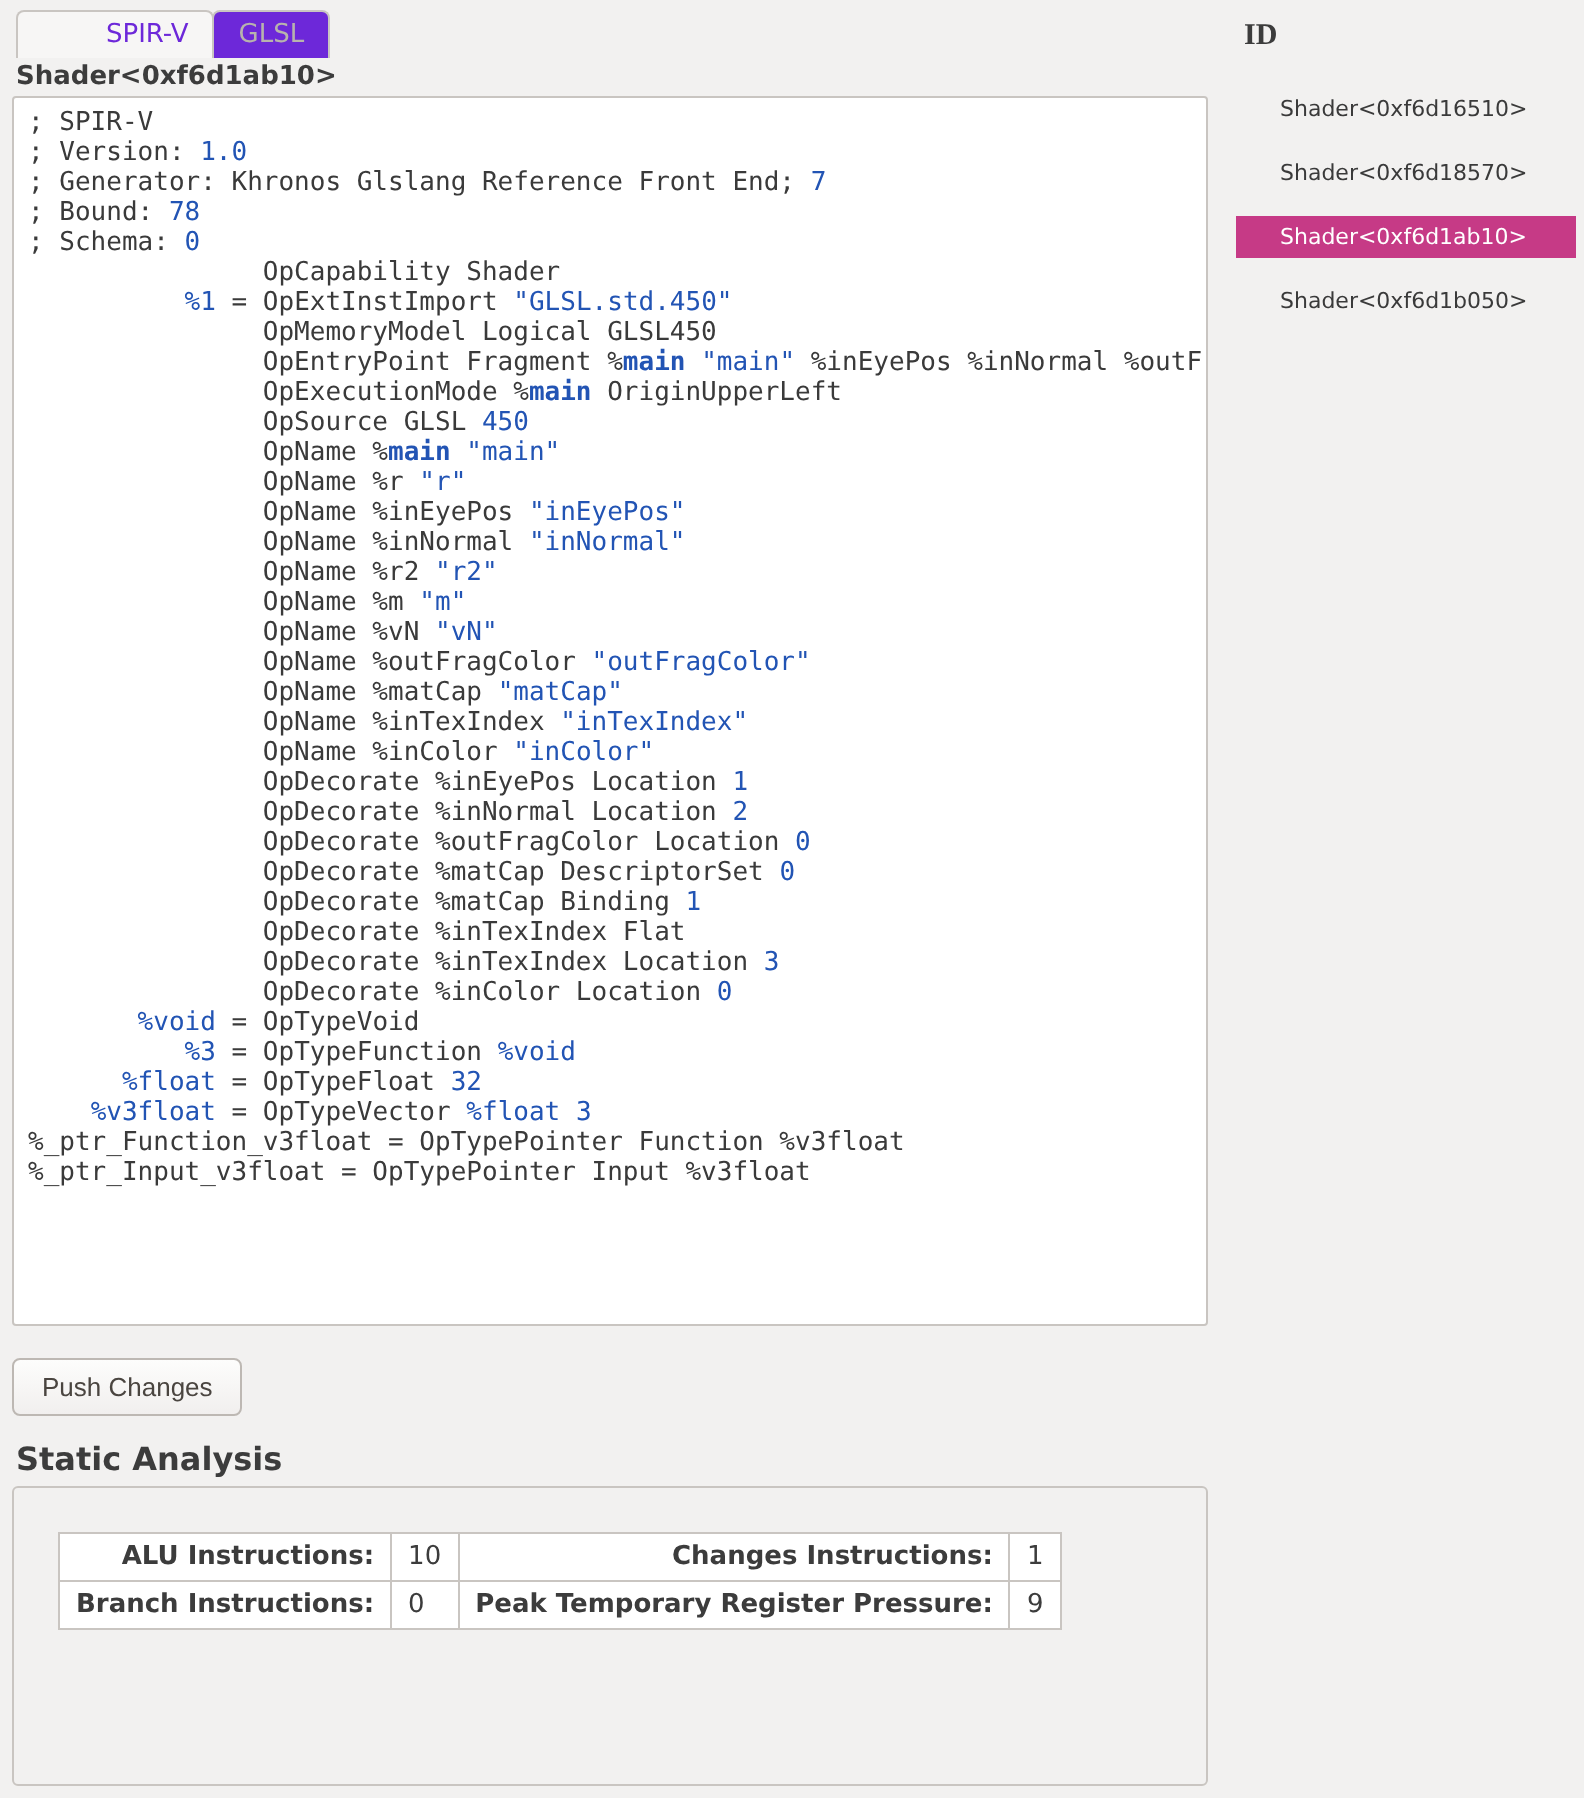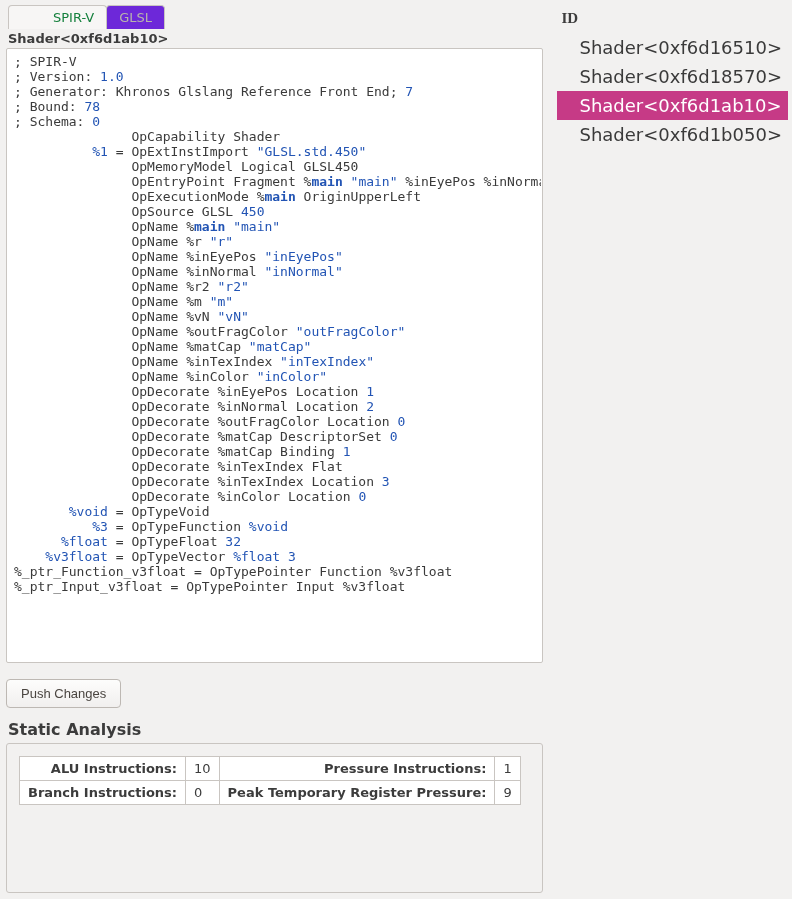--- a/index.html
+++ b/index.html
@@ -37,21 +37,21 @@
     border-top-left-radius: 4px;
     border-top-right-radius: 4px;
     font-size: 13px;
     background: #6d28d9;
     color: #b8b3ad;
     cursor: pointer;
     margin-right: -1px;
   }
   .tab.active {
     background: #f7f6f5;
-    color: #15803d;
+    color: #6d28d9;
     position: relative;
     z-index: 2;
     padding-left: 44px;
   }
   .shader-title {
     font-weight: bold;
     font-size: 13px;
     padding: 2px 0 2px 2px;
   }
   .code-frame {
@@ -99,21 +99,21 @@
   }
   .sa-title {
     font-weight: bold;
     font-size: 16px;
     padding: 0 0 4px 2px;
   }
   .sa-panel {
     border: 1px solid #c9c5c1;
     border-radius: 3px;
     background: #f2f1f0;
-    padding: 12px;
+    padding: 22px;
     min-height: 150px;
   }
   table.sa {
     border-collapse: collapse;
     font-size: 13px;
   }
   table.sa td, table.sa th {
     border: 1px solid #c9c5c1;
     padding: 4px 8px;
     background: #fff;
@@ -128,24 +128,25 @@
     font-weight: bold;
     font-size: 15px;
     padding: 6px 4px 6px 4px;
     font-family: Liberation Serif, serif;
   }
   .id-list {
     border: none;
   }
   .id-item {
     padding: 4px 6px 4px 22px;
-    font-size: 18px;
+    font-size: 11px;
     color: #3a3a3a;
     cursor: pointer;
     white-space: nowrap;
+    margin-top: 11px;
   }
   .id-item.selected {
     background: #c63a86;
     color: #fff;
   }
 </style>
 </head>
 <body>
 
 <div class="root">
@@ -199,21 +200,21 @@
     <div class="push-row">
       <button class="push">Push Changes</button>
     </div>
     <div class="sa-title">Static Analysis</div>
     <div class="sa-panel">
       <table class="sa">
         <tbody>
             <tr>
           <th>ALU Instructions:</th>
           <td>10</td>
-          <th>Pressure Instructions:</th>
+          <th>Changes Instructions:</th>
           <td>1</td>
         </tr>
         <tr>
           <th>Branch Instructions:</th>
           <td>0</td>
           <th>Peak Temporary Register Pressure:</th>
           <td>9</td>
         </tr>
       </tbody>
         </table>

